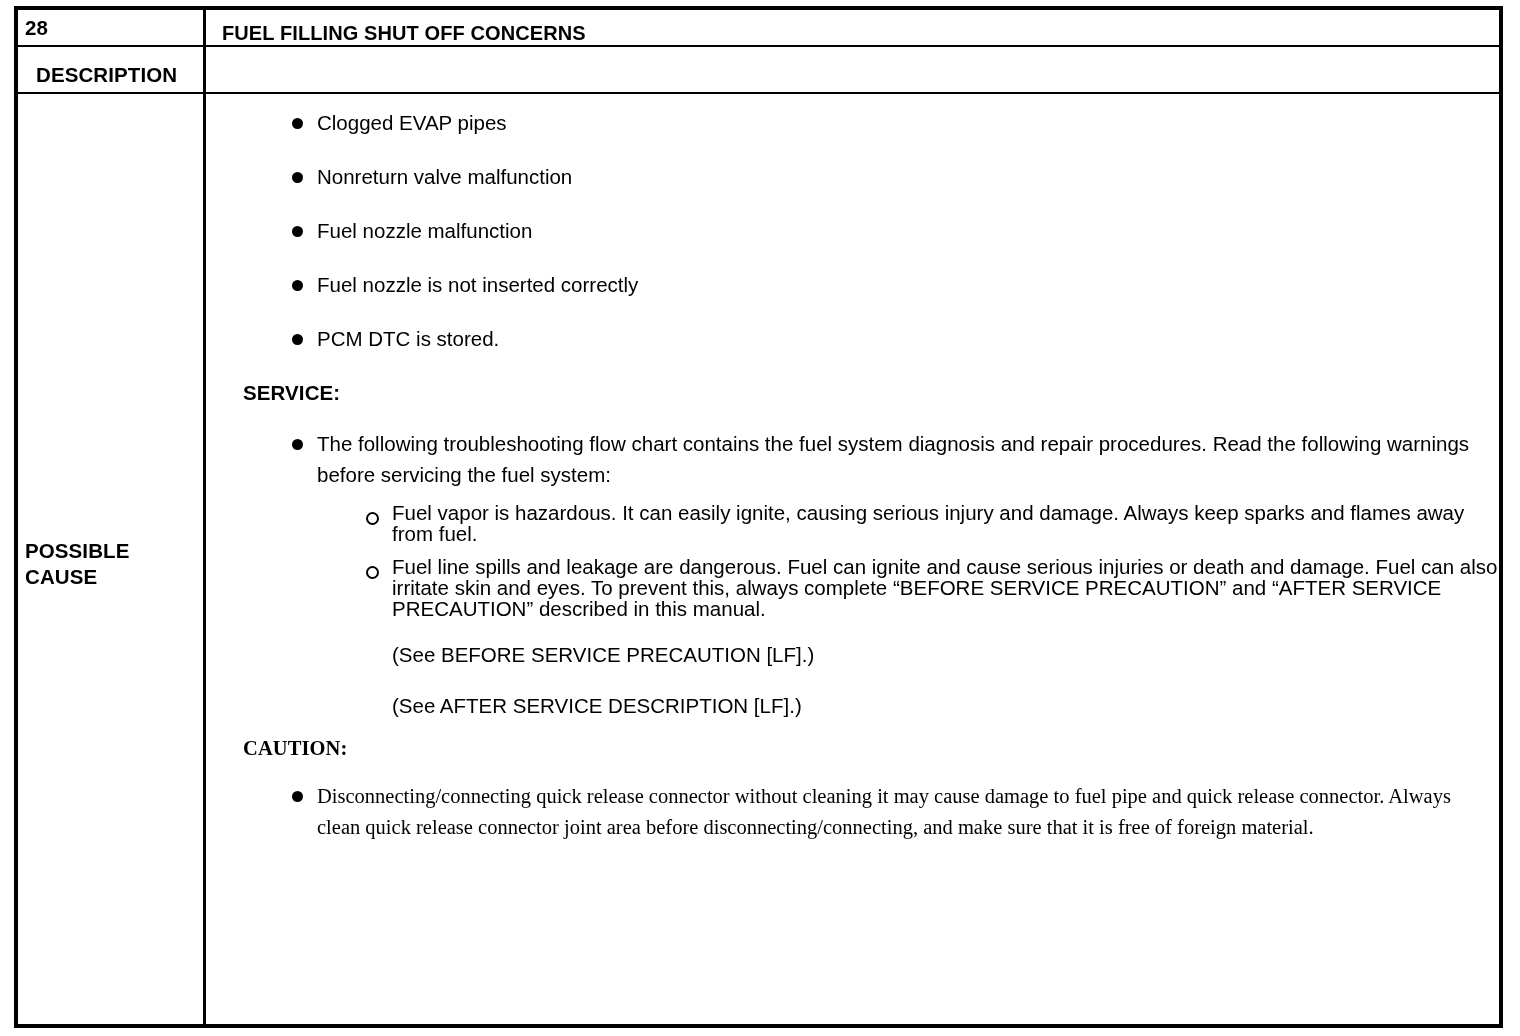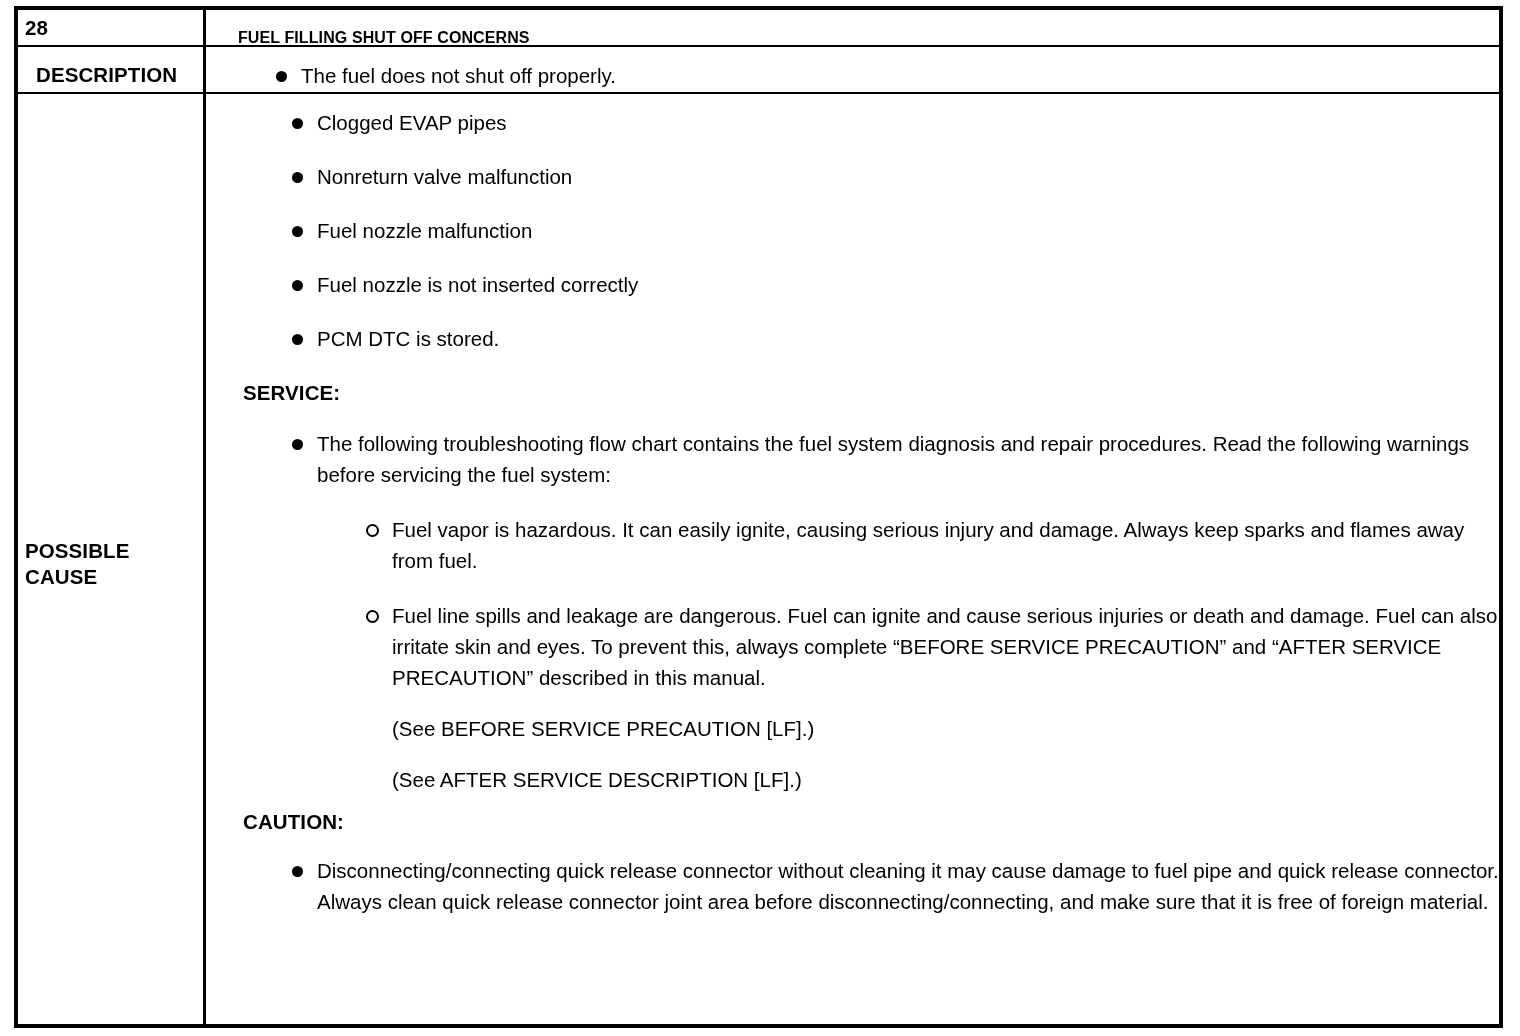--- a/index.html
+++ b/index.html
@@ -75,24 +75,24 @@
   .label-desc    { top: 53px; padding-left: 18px; }
   .label-cause   { top: 528px; line-height: 26px; }
 
   
   .content-cell {
     position: absolute;
     left: 188px;
     box-sizing: border-box;
   }
   .cell-title {
-    top: 19px;
-    padding-left: 32px;
+    top: 12px;
+    padding-left: 16px;
     font-weight: bold;
-    font-size: 16px;
+    font-size: 20px;
     letter-spacing: 0.1px;
   }
   .cell-desc {
     top: 53px;
     padding-left: 16px;
   }
   .cell-cause {
     top: 92px;
     left: 188px;
     right: 8px;
@@ -174,39 +174,39 @@
     position: absolute;
     left: 54px;
     top: 0;
     line-height: 31px;
   }
 
   
   .sub-bullet {
     position: relative;
     font-size: 20.5px;
-    line-height: 31px;
+    line-height: 21px;
     padding-left: 154px;   
-    margin-top: 24px;
+    margin-top: 12px;
   }
   .sub-bullet .glyph {
     position: absolute;
     left: 128px;
     top: 0;
     line-height: 31px;
   }
 
   .see-line {
     font-size: 20.5px;
     line-height: 31px;
     padding-left: 154px;
     margin-top: 20px;
   }
 
-  .caution-block { margin-top: 8px; }
+  .caution-block { margin-top: 8px; font-family: Liberation Serif, serif; }
   .caution-block .para-bullet { margin-top: 20px; }
 </style>
 </head>
 <body>
 
 <div class="page">
   <div class="table">
     <div class="table-inner">
 
       <div class="col-divider"></div>
@@ -217,26 +217,20 @@
 
       <div class="label-cell label-desc">DESCRIPTION</div>
 
       <div class="label-cell label-cause">
         <div>POSSIBLE</div>
         <div>CAUSE</div>
       </div>
 
       <div class="content-cell cell-title">FUEL FILLING SHUT OFF CONCERNS</div>
 
-      <div class="content-cell cell-desc">
-        <div class="desc-bullet">
-          <span class="glyph"><span class="dot"></span></span>
-          <span>The fuel does not shut off properly.</span>
-        </div>
-      </div>
 
       <div class="content-cell cell-cause">
 
         <div class="cause-list">
           <div class="bullet-row">
             <span class="glyph"><span class="dot"></span></span>
             <span>Clogged EVAP pipes</span>
           </div>
           <div class="bullet-row">
             <span class="glyph"><span class="dot"></span></span>

